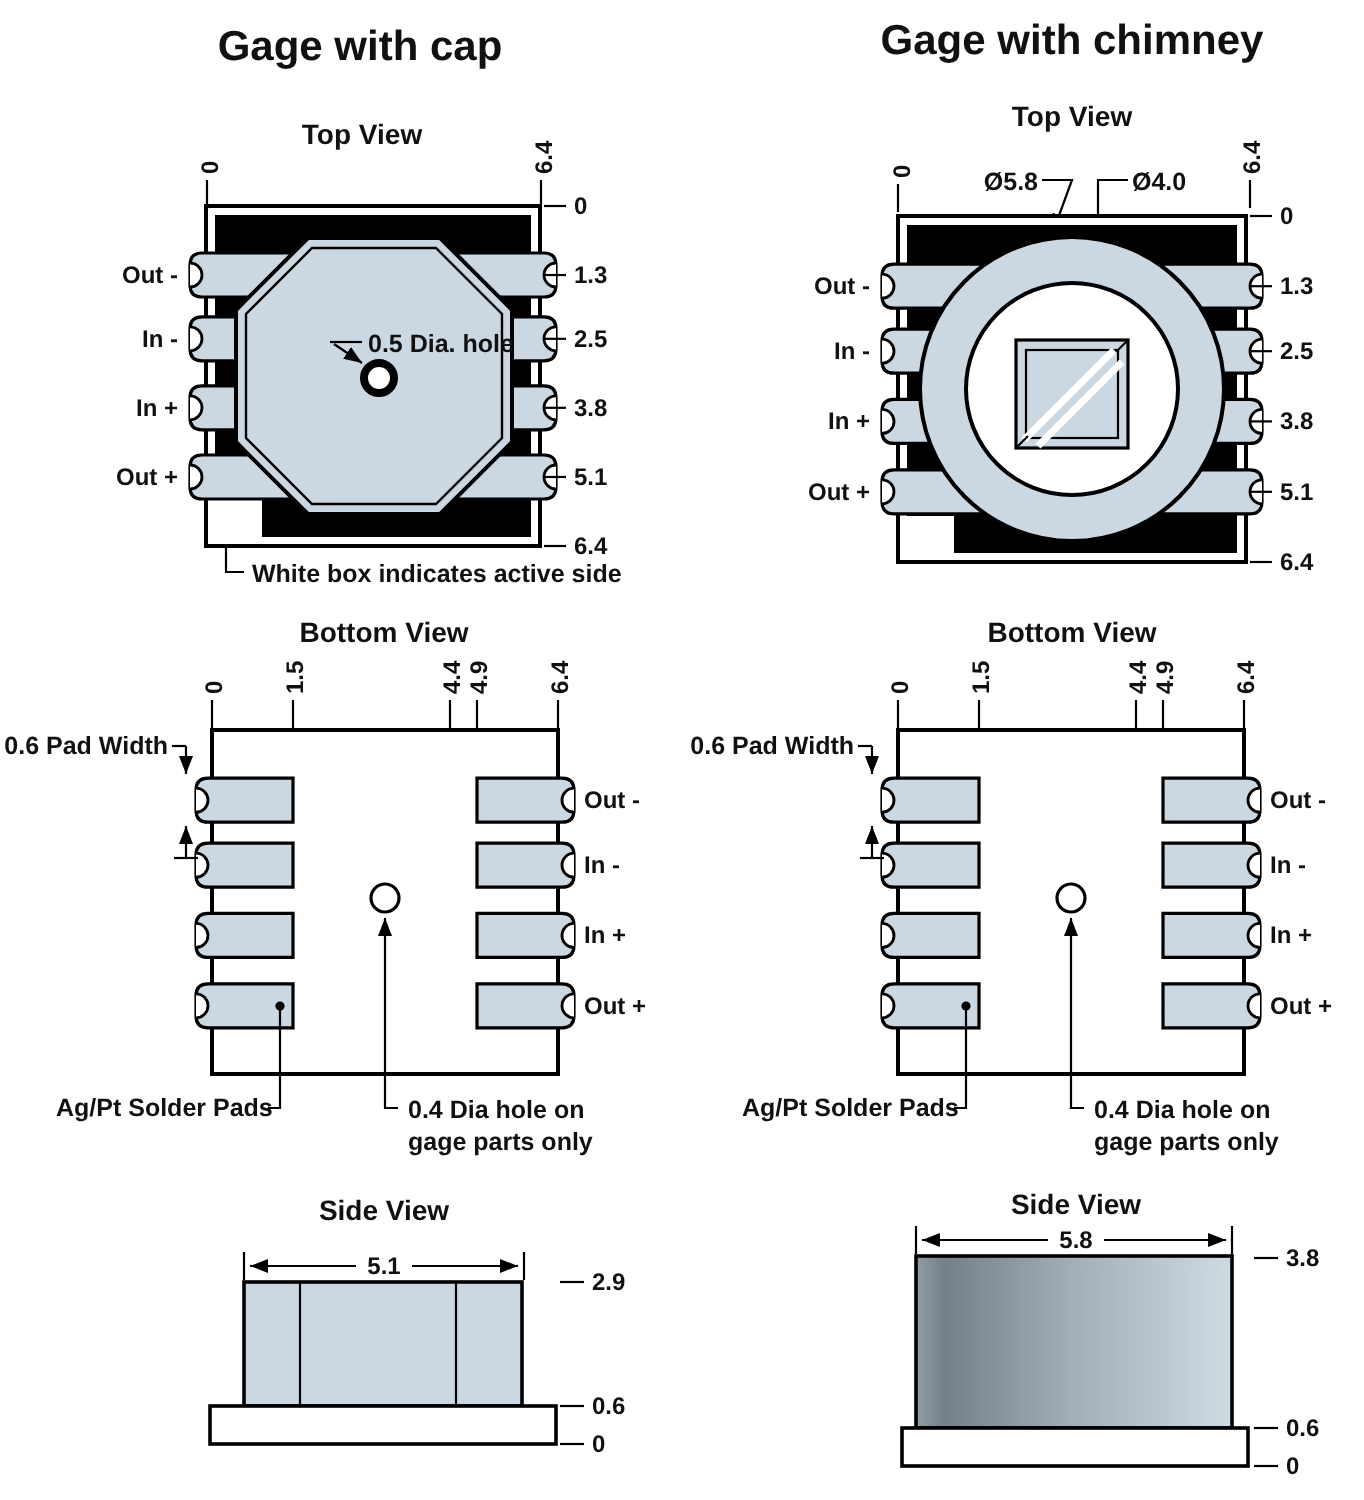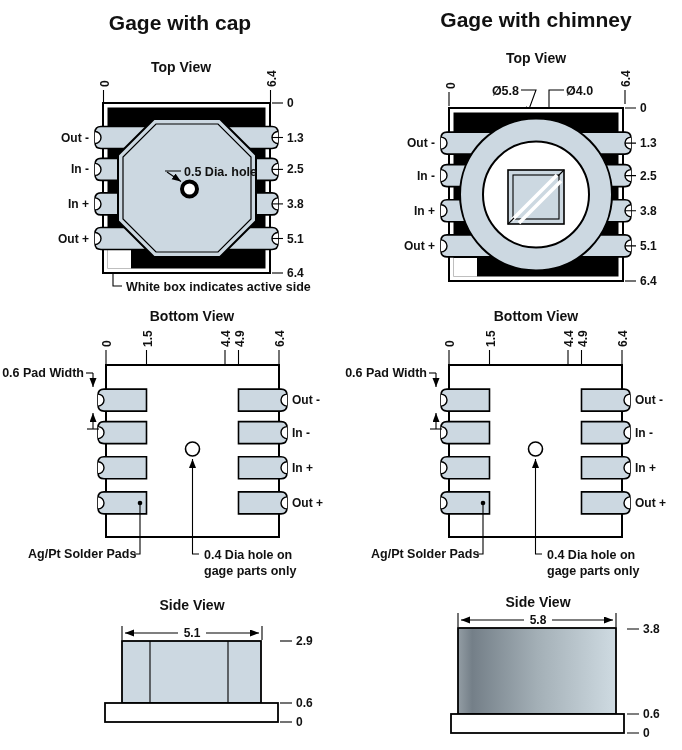--- a/index.html
+++ b/index.html
@@ -1,16 +1,16 @@
 <!DOCTYPE html>
 <html style="--pad_fill: #ccd8e1; --body_black: #000000; --line: #000000; --text: #111111; --chimney_side_dark: #747f88; --chimney_side_light: #cfdbe2; --background: #ffffff;"><head>
 <meta charset="utf-8">
 <style>
   html,body{margin:0;padding:0;background:var(--background,#fff);}
-  .stage{width:682px;height:750px;position:relative;background:var(--background,#fff);overflow:hidden;border-radius:23px;}
+  .stage{width:682px;height:750px;position:relative;background:var(--background,#fff);overflow:hidden;}
   svg text{font-family:"Liberation Sans","DejaVu Sans",sans-serif;font-weight:bold;fill:var(--text,#111);}
   .t-title{font-size:21px;}
   .t-head{font-size:14px;}
   .t-dim{font-size:12px;}
   .t-note{font-size:12.5px;}
   .ln-thin{stroke:#000;stroke-width:1.1;fill:none;}
   .outline{fill:#fff;stroke:#000;stroke-width:2;}
   .body{fill:var(--body_black,#000);}
   .whitebox{fill:#fff;}
   .pad{fill:var(--pad_fill,#ccd8e1);stroke:#000;stroke-width:1.6;}

